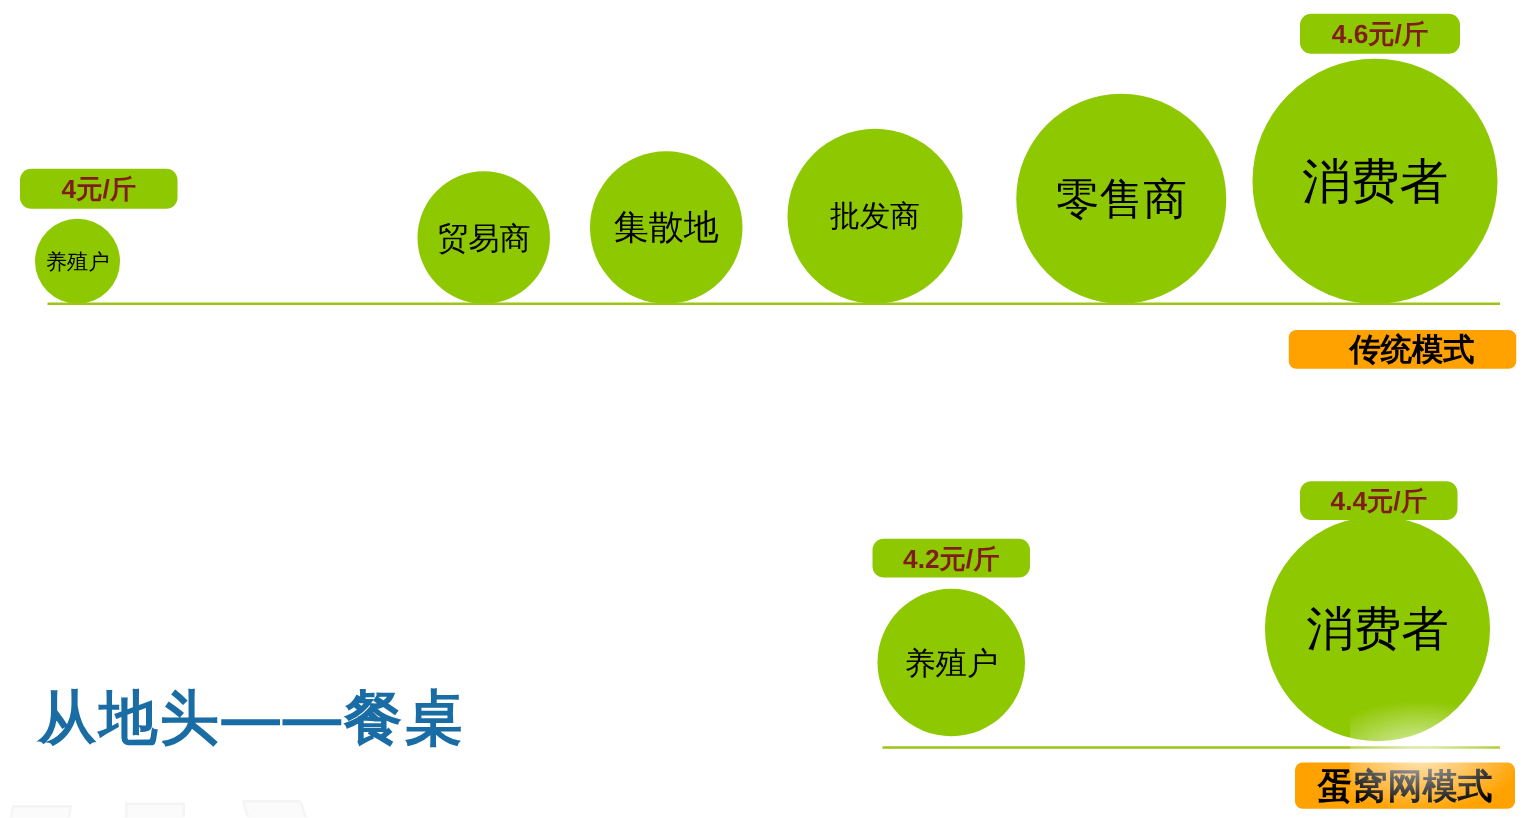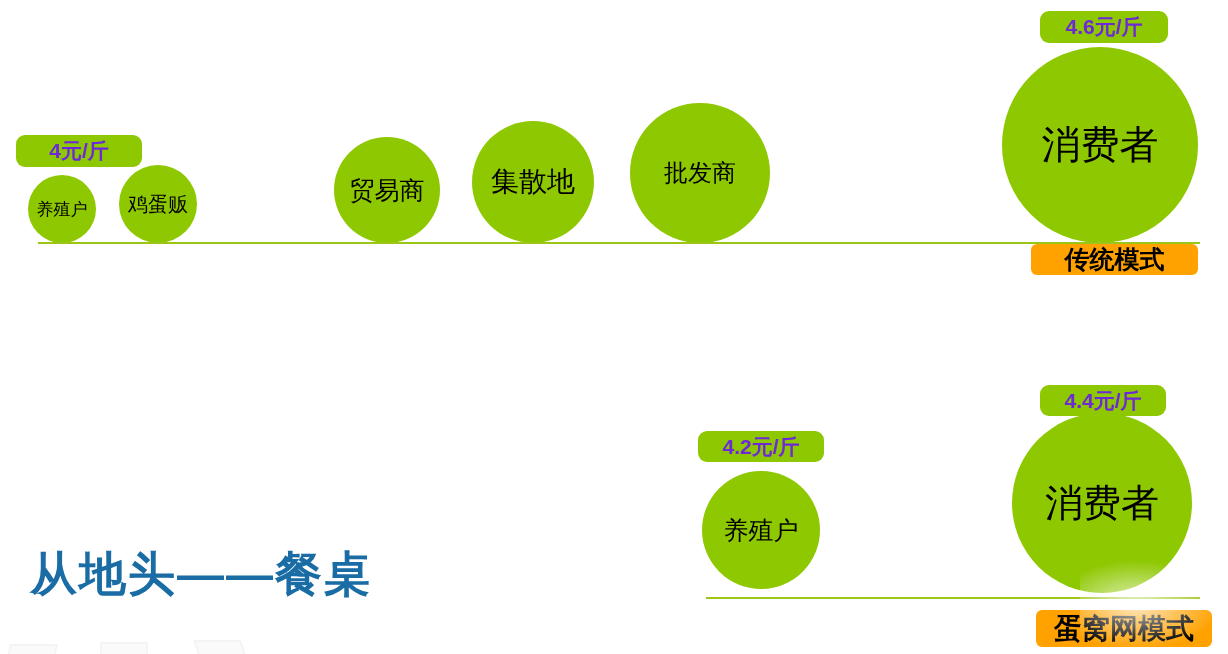--- a/index.html
+++ b/index.html
@@ -21,38 +21,38 @@
   .c4{left:334px;top:137px;width:106px;height:106px;font-size:25px;}
   .c5{left:472px;top:121px;width:122px;height:122px;font-size:28px;}
   .c6{left:630px;top:103px;width:140px;height:140px;font-size:24px;}
   .c7{left:813px;top:75px;width:168px;height:168px;font-size:35px;}
   .c8{left:1002px;top:47px;width:196px;height:196px;font-size:39px;}
   .c9{left:702px;top:471px;width:118px;height:118px;font-size:25px;}
   .c10{left:1012px;top:413px;width:180px;height:180px;font-size:38px;}
   
   .pill{
     position:absolute;background:var(--green,#8EC801);border-radius:9px;
-    color:#6d28d9;font-weight:bold;display:flex;align-items:center;justify-content:center;
+    color:#7f1d1d;font-weight:bold;display:flex;align-items:center;justify-content:center;
     font-size:21px;
   }
   .p1{left:4px;top:135px;width:126px;height:32px;margin-left:12px;}
   .p2{left:1040px;top:11px;width:128px;height:32px;}
   .p3{left:698px;top:431px;width:126px;height:31px;}
   .p4{left:1040px;top:373px;width:126px;height:31px;margin-top:12px;}
   
   .baseline{position:absolute;height:2px;background:var(--line,#9CC616);}
   .line-top{left:38px;top:242px;width:1162px;}
   .line-bottom{left:706px;top:597px;width:494px;}
   
   .tag{
     position:absolute;background:var(--orange,#FFA200);border-radius:6px;
     color:#000;font-weight:bold;display:flex;align-items:center;justify-content:center;
     font-family:"Liberation Serif","DejaVu Serif",serif;
   }
-  .t1{left:1031px;top:244px;width:167px;height:31px;font-size:25px;}
+  .t1{left:1031px;top:264px;width:167px;height:31px;font-size:25px;padding-left:15px;}
   .t2{left:1036px;top:610px;width:176px;height:37px;font-size:28px;}
   
   .title{
     position:absolute;left:30px;top:543px;
     color:var(--blue,#1A6CA4);font-size:47px;font-weight:bold;
     letter-spacing:2px;white-space:nowrap;
   }
   
   .corner-shape{position:absolute;height:14px;width:44px;border:2px solid #ececec;background:#f7f7f7;opacity:.55;}
   .cs1{left:8px;top:644px;transform:skewX(-12deg);}
@@ -66,24 +66,24 @@
 </style>
 </head>
 <body>
 
 <div class="canvas">
 
   <div class="pill p1">4元/斤</div>
   <div class="pill p2">4.6元/斤</div>
 
   <div class="circle c1">养殖户</div>
-  <div class="circle c2">鸡蛋贩</div>
   <div class="circle c4">贸易商</div>
   <div class="circle c5">集散地</div>
   <div class="circle c6">批发商</div>
+  <div class="circle c7">零售商</div>
   <div class="circle c8">消费者</div>
 
   <div class="baseline line-top"></div>
   <div class="tag t1">传统模式</div>
 
   <div class="pill p3">4.2元/斤</div>
   <div class="pill p4">4.4元/斤</div>
 
   <div class="circle c9">养殖户</div>
   <div class="circle c10">消费者</div>

